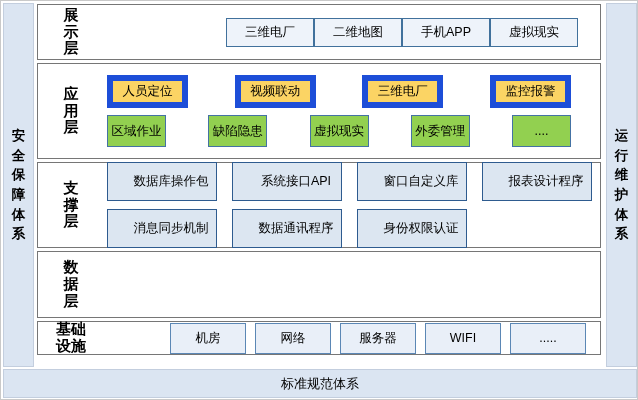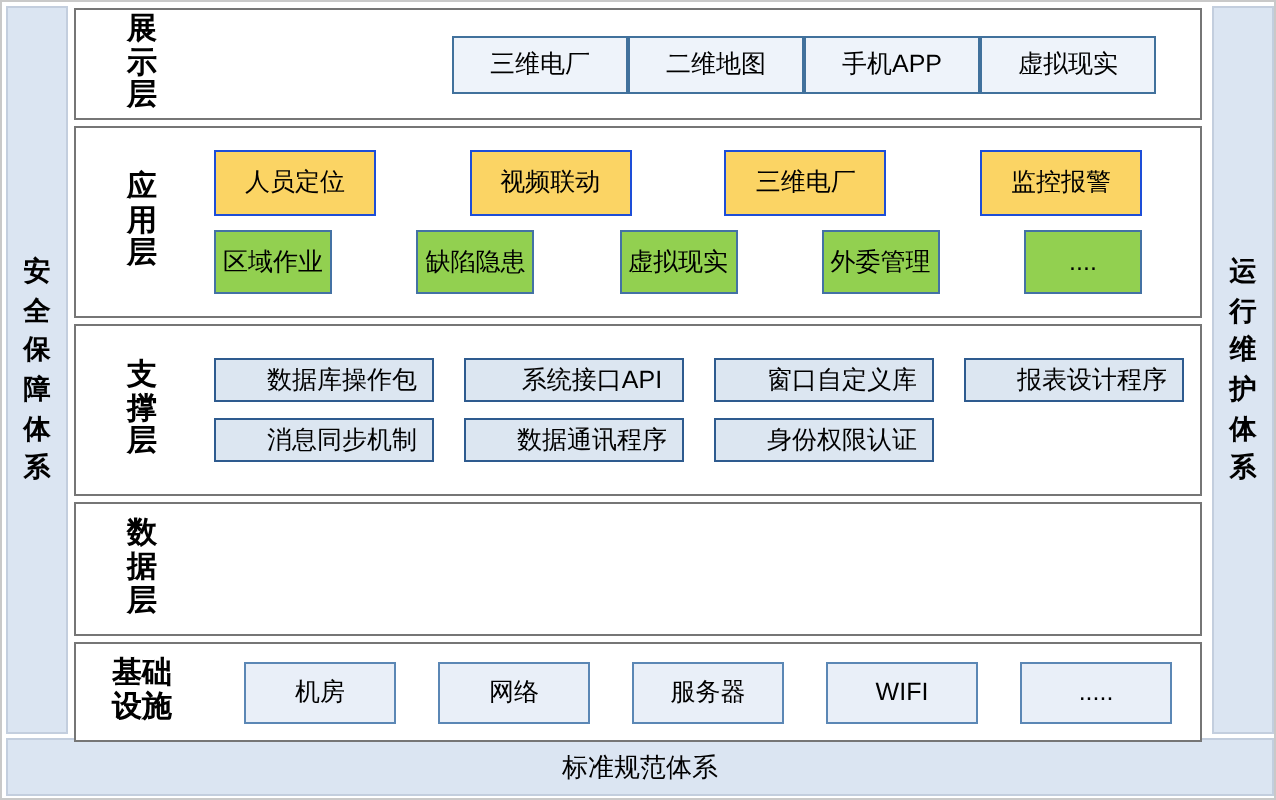--- a/index.html
+++ b/index.html
@@ -46,21 +46,21 @@
     position: absolute; left: 36px; width: 564px;
     background: #ffffff;
     border: 1px solid #767676;
     display: flex;
     align-items: stretch;
   }
   .layer-presentation  { top: 3px;   height: 56px; }
   .layer-application   { top: 62px;  height: 96px; }
   .layer-support       { top: 161px; height: 86px; }
   .layer-data          { top: 250px; height: 67px; }
-  .layer-infrastructure{ top: 320px; height: 50px; }
+  .layer-infrastructure{ top: 320px; height: 34px; gap: 48px; }
 
   .layer-label {
     width: 66px;
     display: flex; align-items: center; justify-content: center;
     font-size: 15px; font-weight: 700;
     line-height: 1.12;
   }
   .layer-label .lab { white-space: pre-line; text-align: center; }
   .layer-content {
     flex: 1;
@@ -83,23 +83,23 @@
   .row-infra { justify-content: space-between; padding: 0 14px 0 18px; }
 
   
   .bx {
     display: flex; align-items: center; justify-content: center;
     font-size: 12.5px;
     text-align: center;
     background: #fff;
   }
   .bx-present { width: 88px;  height: 29px; background: #eef3fa; border: 1px solid #41719c; }
-  .bx-yellow  { width: 81px;  height: 33px; background: #fbd464; border: 1px solid #1d4ed8; }
+  .bx-yellow  { width: 81px;  height: 33px; background: #fbd464; border: 6px solid #1d4ed8; }
   .bx-green   { width: 59px;  height: 32px; background: #92d050; border: 1px solid #4472a4; }
-  .bx-support { width: 110px; height: 22px; background: #dce6f1; border: 1px solid #2e5b8f; padding-left: 18px; }
+  .bx-support { width: 110px; height: 39px; background: #dce6f1; border: 1px solid #2e5b8f; padding-left: 18px; }
   .bx-infra   { width: 76px;  height: 31px; background: #e9eff8; border: 1px solid #5b87b5; }
 
   
   .cyl { position: relative; width: 86px; height: 49px; }
   .cyl::after {
     content: ""; position: absolute; left: 0; right: 0; top: 8px; bottom: 0;
     background: #c6e0b4;
     border: 1px solid #8d8d8d; border-top: none;
     border-radius: 0 0 50% 50% / 0 0 10px 10px;
   }

